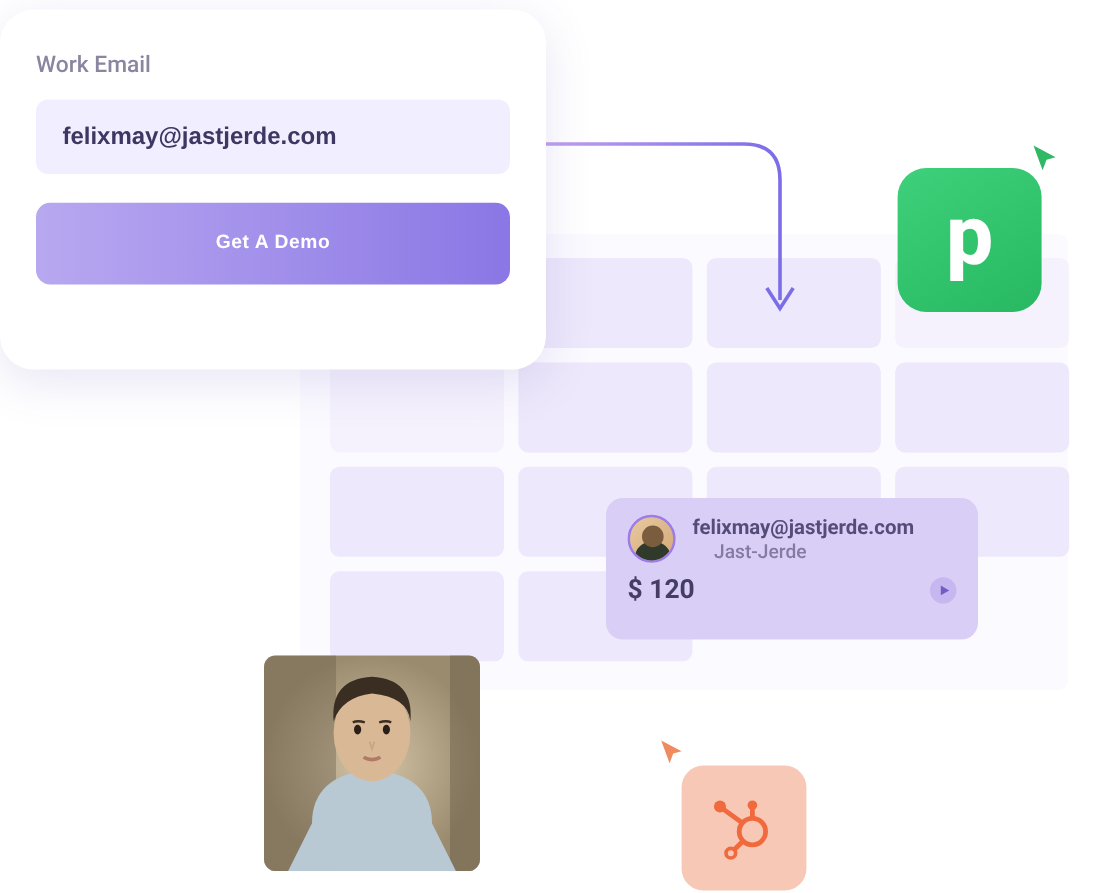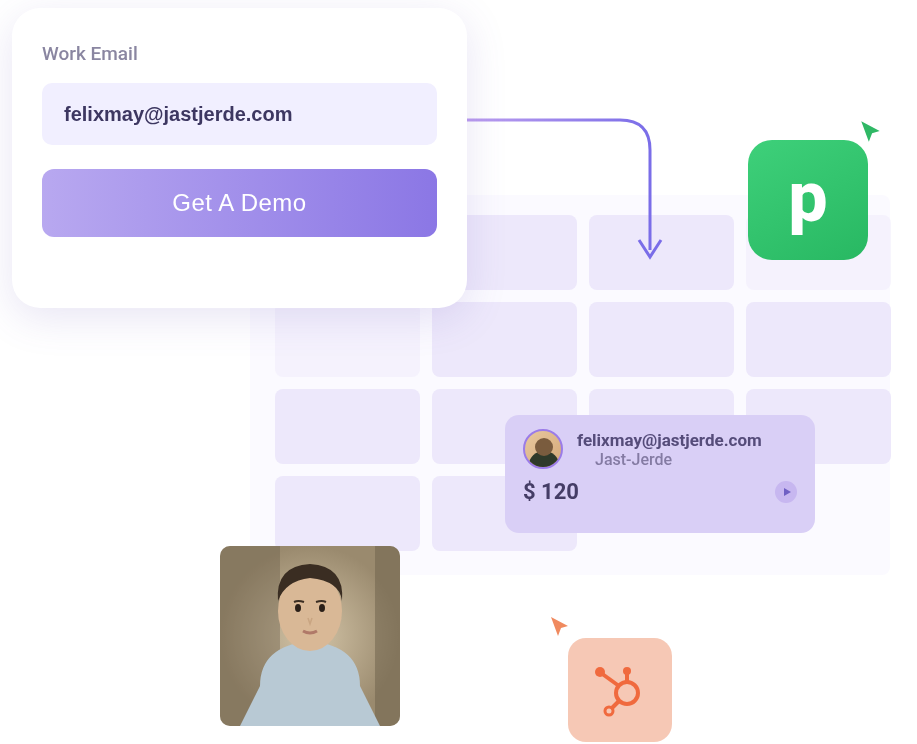--- a/index.html
+++ b/index.html
@@ -33,21 +33,21 @@
     }
     .cell {
       background: #ede8fb;
       border-radius: 8px;
     }
     .cell.faded { opacity: 0.45; }
 
     
     .form-card {
       position: absolute;
-      left: 12px;
+      left: 0;
       top: 8px;
       width: 455px;
       height: 300px;
       background: #ffffff;
       border-radius: 28px;
       box-shadow: 0 10px 40px rgba(100, 80, 180, 0.15);
       padding: 34px 30px 30px 30px;
     }
     .form-label {
       color: #8a86a1;
@@ -69,22 +69,22 @@
       margin-bottom: 24px;
       outline: none;
     }
     .demo-button {
       width: 100%;
       height: 68px;
       background: linear-gradient(90deg, #b8a8f0 0%, #8b77e5 100%);
       border: none;
       border-radius: 12px;
       color: #ffffff;
-      font-size: 24px;
-      font-weight: 400;
+      font-size: 16px;
+      font-weight: 700;
       letter-spacing: 0.5px;
       cursor: pointer;
     }
 
     
     .arrow-svg {
       position: absolute;
       left: 425px;
       top: 112px;
       width: 260px;

